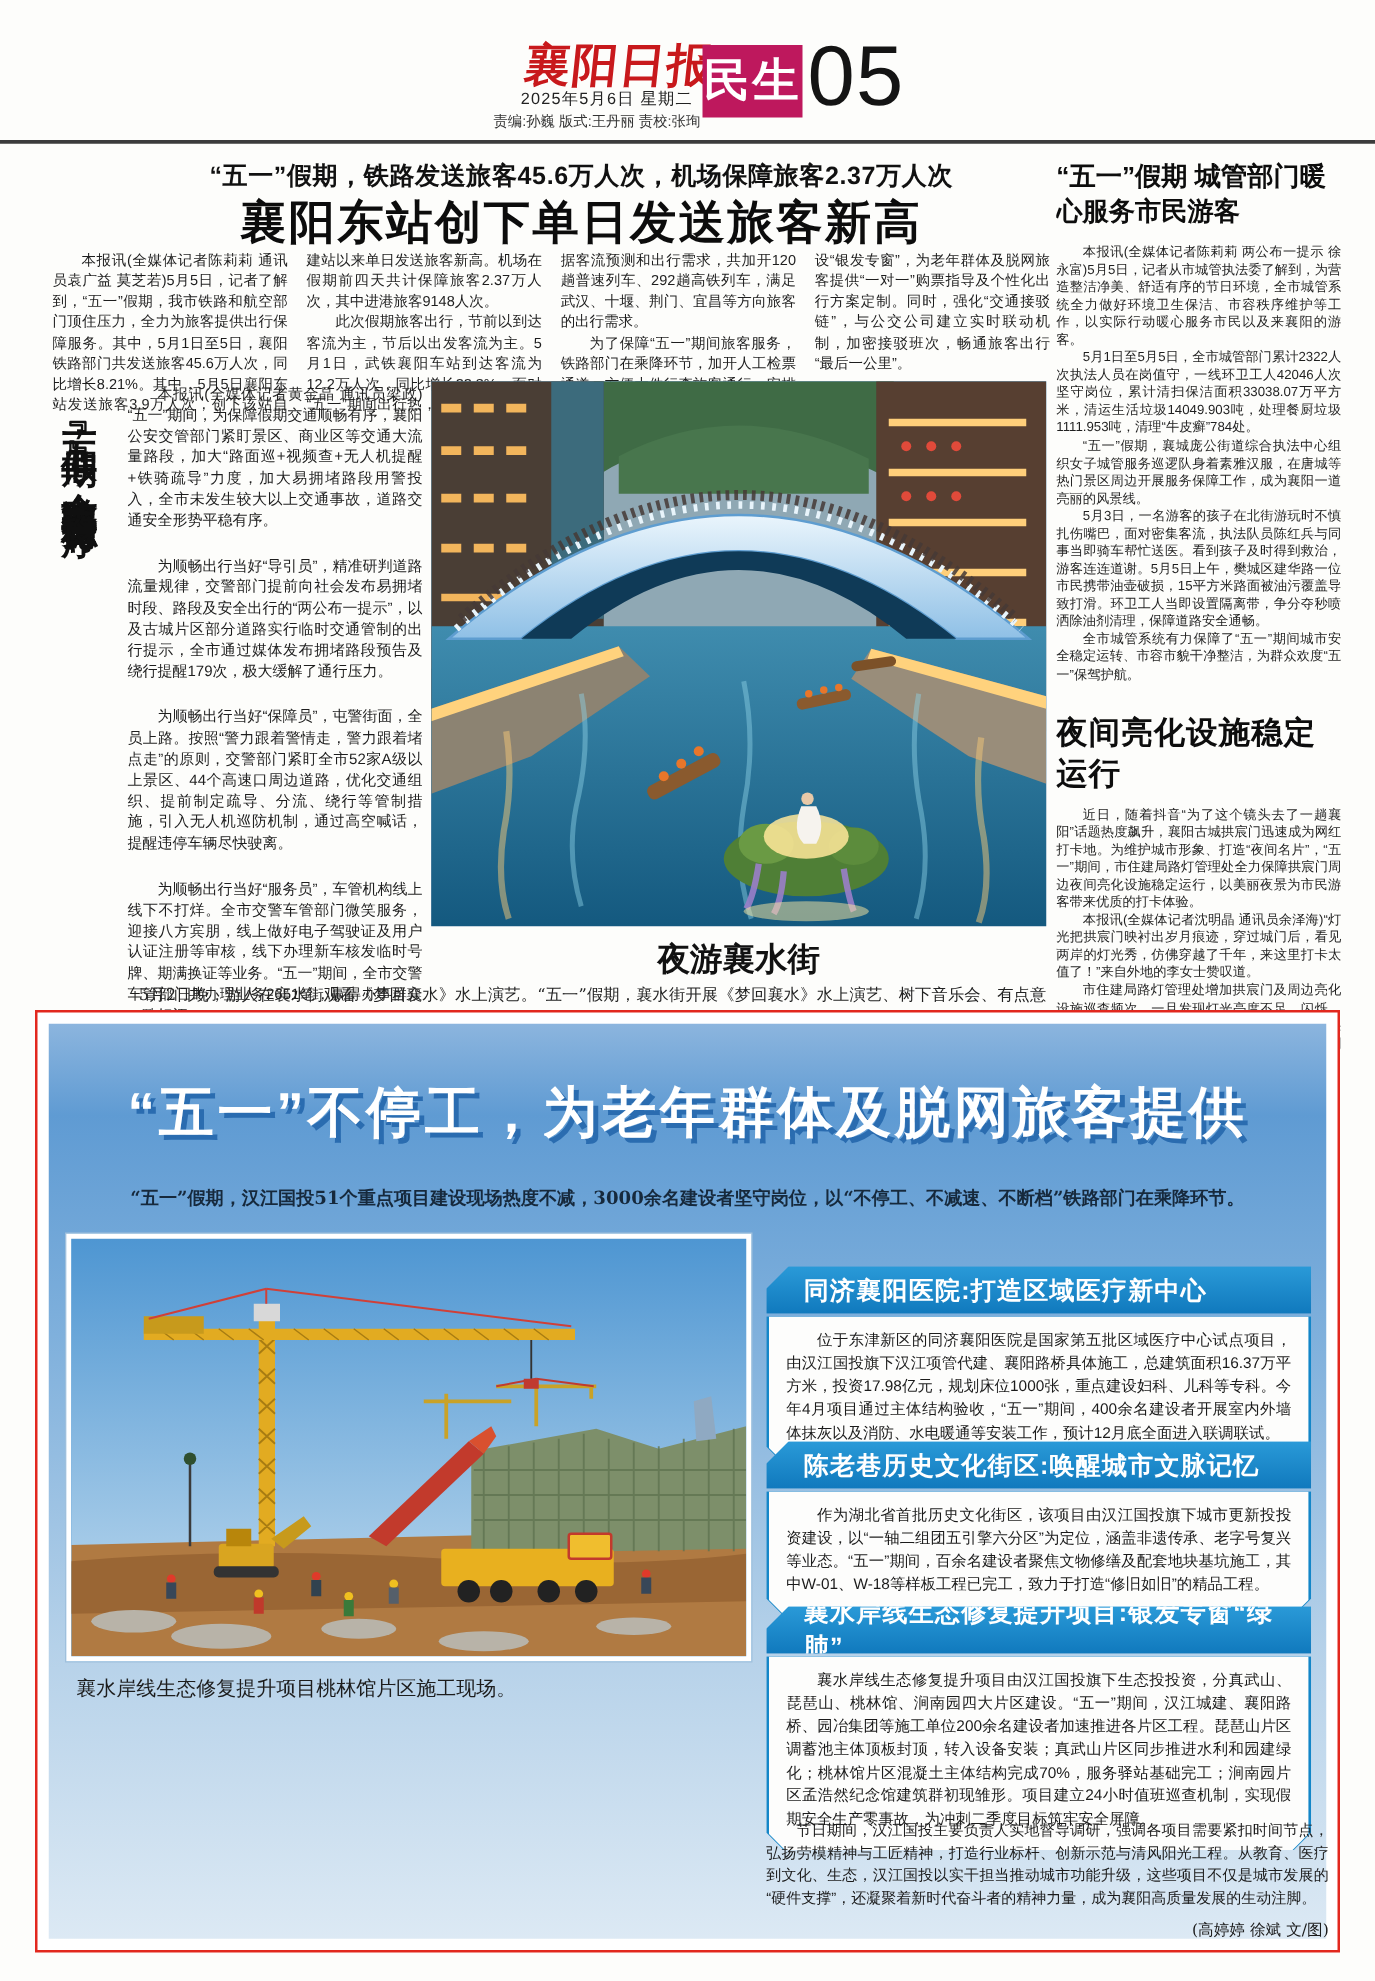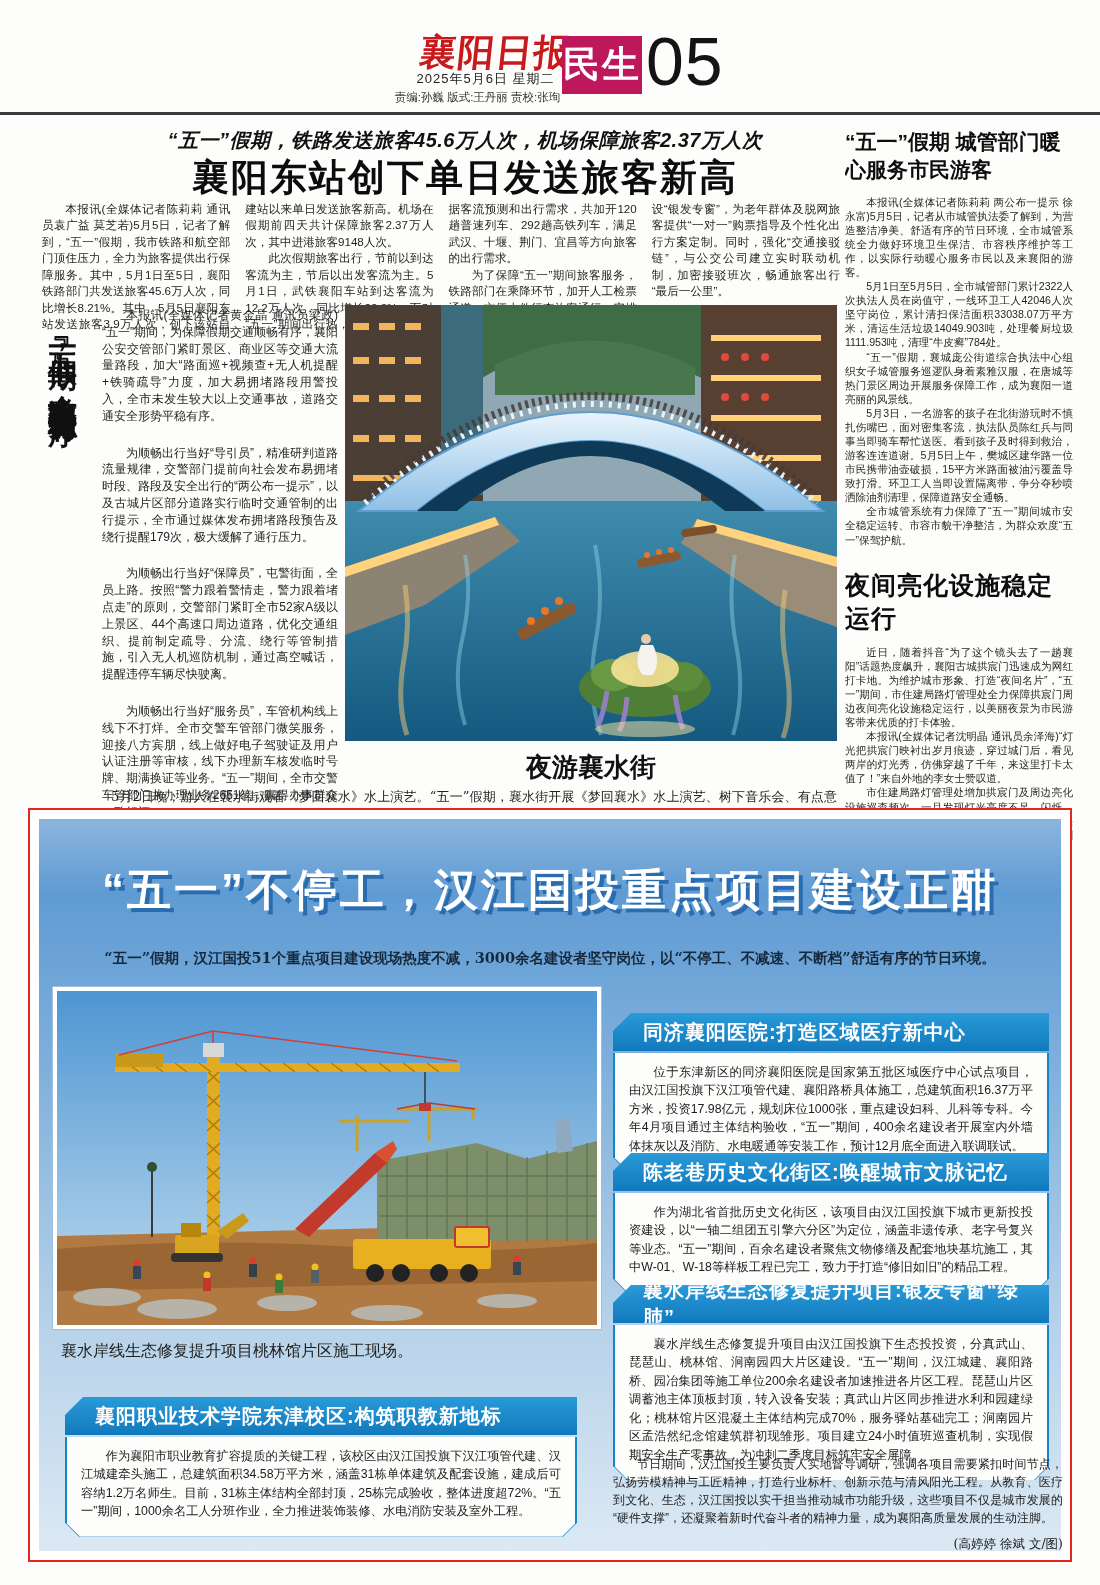--- a/index.html
+++ b/index.html
@@ -30,21 +30,21 @@
   }
   .page-number {
     position:absolute; left:646px; top:22px; font-size:68px; color:#141414;
     font-weight:400; letter-spacing:1px;
   }
   .masthead-rule { position:absolute; left:0; top:112px; width:1100px; height:3px; background:#3c3c3c; }
 
   
   .lead-kicker {
     position:absolute; left:85px; top:127px; width:760px; text-align:center;
-    font-size:20px; font-weight:700; color:#111; letter-spacing:.5px;font-style:italic;
+    font-size:20px; font-weight:700; color:#111; letter-spacing:.5px;
   }
   .lead-headline {
     position:absolute; left:85px; top:153px; width:760px; text-align:center;
     font-size:37px; font-weight:900; color:#0c0c0c; letter-spacing:2px;
   }
   .lead-columns {
     position:absolute; left:42px; top:201px; width:798px; height:133px;
     column-count:4; column-gap:15px; overflow:hidden;
     font-size:11.6px; line-height:1.42; text-align:justify; color:#1e1e1e;
   }
@@ -290,22 +290,22 @@
     <div class="rc-body">
       <p>近日，随着抖音“为了这个镜头去了一趟襄阳”话题热度飙升，襄阳古城拱宸门迅速成为网红打卡地。为维护城市形象、打造“夜间名片”，“五一”期间，市住建局路灯管理处全力保障拱宸门周边夜间亮化设施稳定运行，以美丽夜景为市民游客带来优质的打卡体验。</p>
       <p>本报讯(全媒体记者沈明晶 通讯员余泽海)“灯光把拱宸门映衬出岁月痕迹，穿过城门后，看见两岸的灯光秀，仿佛穿越了千年，来这里打卡太值了！”来自外地的李女士赞叹道。</p>
       <p>市住建局路灯管理处增加拱宸门及周边亮化设施巡查频次，一旦发现灯光亮度不足、闪烁、故障等问题，立即响应处理，确保夜景亮化效果始终在线。路灯监控中心实行24小时值班备勤制度，以汉江两岸楼宇为幕布，通过动态光影将襄阳千年古城底蕴与现代城市风貌巧妙融合。璀璨灯光在江面投下绚丽倒影，营造出浓厚的节日氛围。</p>
 
     </div>
   </div>
 
   <div class="special">
     <div class="special-panel">
-      <div class="special-title">“五一”不停工，汉江国投重点项目建设正酣</div>
-      <div class="special-intro">“五一”假期，汉江国投51个重点项目建设现场热度不减，3000余名建设者坚守岗位，以“不停工、不减速、不断档”舒适有序的节日环境。</div>
+      <div class="special-title">“五一”不停工，为老年群体及脱网旅客提供</div>
+      <div class="special-intro">“五一”假期，汉江国投51个重点项目建设现场热度不减，3000余名建设者坚守岗位，以“不停工、不减速、不断档”铁路部门在乘降环节。</div>
 
       <div class="construction-photo">
         <svg width="540" height="334" viewBox="0 0 540 334">
           <defs>
             <linearGradient id="skyC" x1="0" y1="0" x2="0" y2="1">
               <stop offset="0" stop-color="#4e96d2"></stop>
                 <stop offset="1" stop-color="#a9cde9"></stop>
             </linearGradient>
           </defs>
           <rect width="540" height="260" fill="url(#skyC)"></rect>
@@ -397,28 +397,20 @@
           </div>
       </div>
       <div class="card card3">
         <div class="card-head">襄水岸线生态修复提升项目:银发专窗“绿肺”</div>
         <div class="card-bodywrap">
             <div class="card-body">
           <p>襄水岸线生态修复提升项目由汉江国投旗下生态投投资，分真武山、琵琶山、桃林馆、涧南园四大片区建设。“五一”期间，汉江城建、襄阳路桥、园冶集团等施工单位200余名建设者加速推进各片区工程。琵琶山片区调蓄池主体顶板封顶，转入设备安装；真武山片区同步推进水利和园建绿化；桃林馆片区混凝土主体结构完成70%，服务驿站基础完工；涧南园片区孟浩然纪念馆建筑群初现雏形。项目建立24小时值班巡查机制，实现假期安全生产零事故，为冲刺二季度目标筑牢安全屏障。</p>
         </div>
           </div>
       </div>
-      <div class="card card4">
-        <div class="card-head">襄阳职业技术学院东津校区:构筑职教新地标</div>
-        <div class="card-bodywrap">
-            <div class="card-body">
-          <p>作为襄阳市职业教育扩容提质的关键工程，该校区由汉江国投旗下汉江项管代建、汉江城建牵头施工，总建筑面积34.58万平方米，涵盖31栋单体建筑及配套设施，建成后可容纳1.2万名师生。目前，31栋主体结构全部封顶，25栋完成验收，整体进度超72%。“五一”期间，1000余名工人分班作业，全力推进装饰装修、水电消防安装及室外工程。</p>
-        </div>
-          </div>
-      </div>
 
       <div class="special-closing">
         <p>节日期间，汉江国投主要负责人实地督导调研，强调各项目需要紧扣时间节点，弘扬劳模精神与工匠精神，打造行业标杆、创新示范与清风阳光工程。从教育、医疗到文化、生态，汉江国投以实干担当推动城市功能升级，这些项目不仅是城市发展的“硬件支撑”，还凝聚着新时代奋斗者的精神力量，成为襄阳高质量发展的生动注脚。</p>
         <div class="special-credit">(高婷婷  徐斌  文/图)</div>
       </div>
     </div>
   </div>
 
 </div>
 

